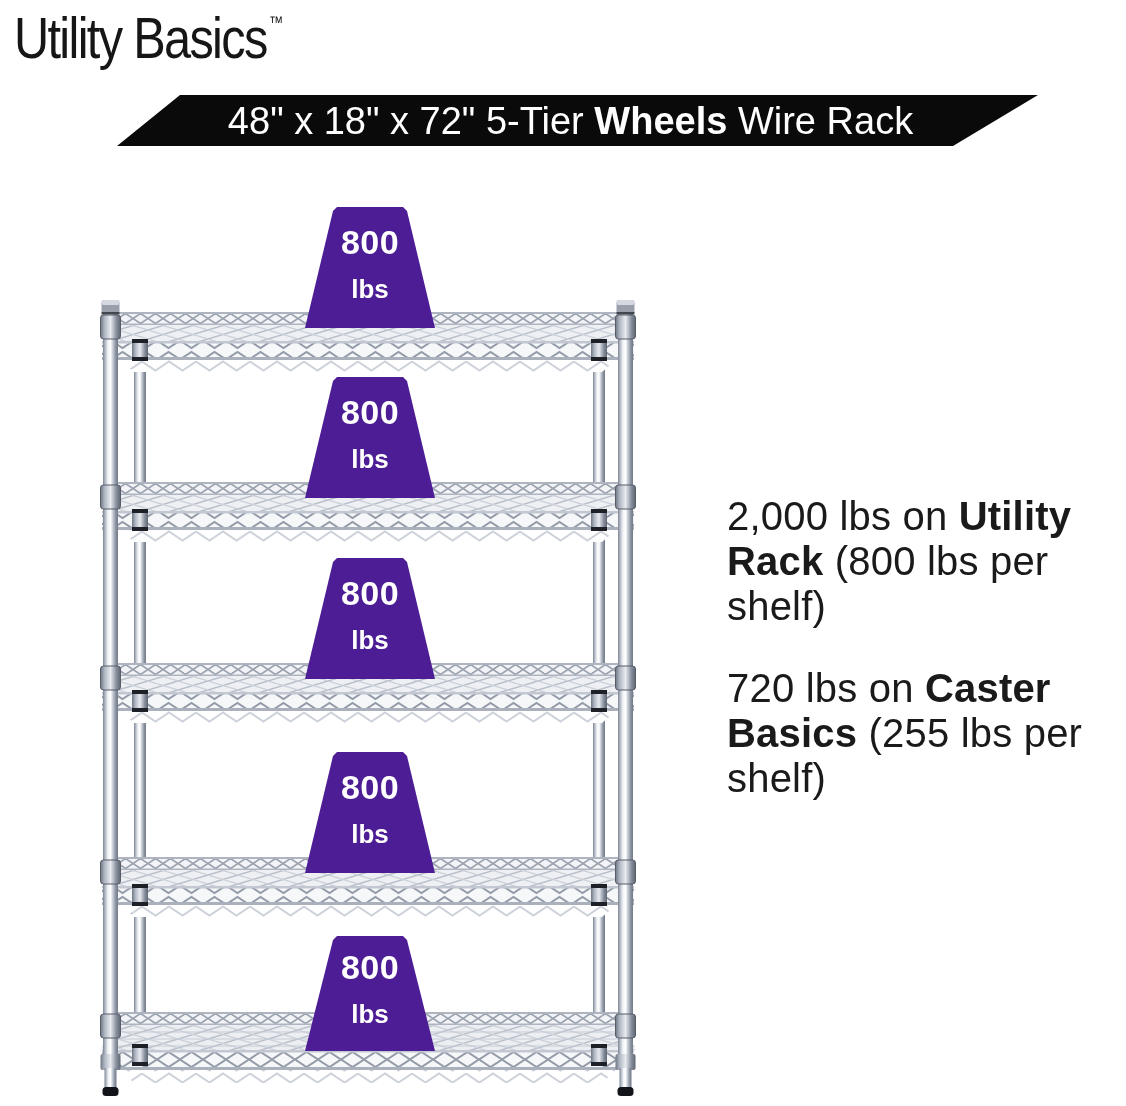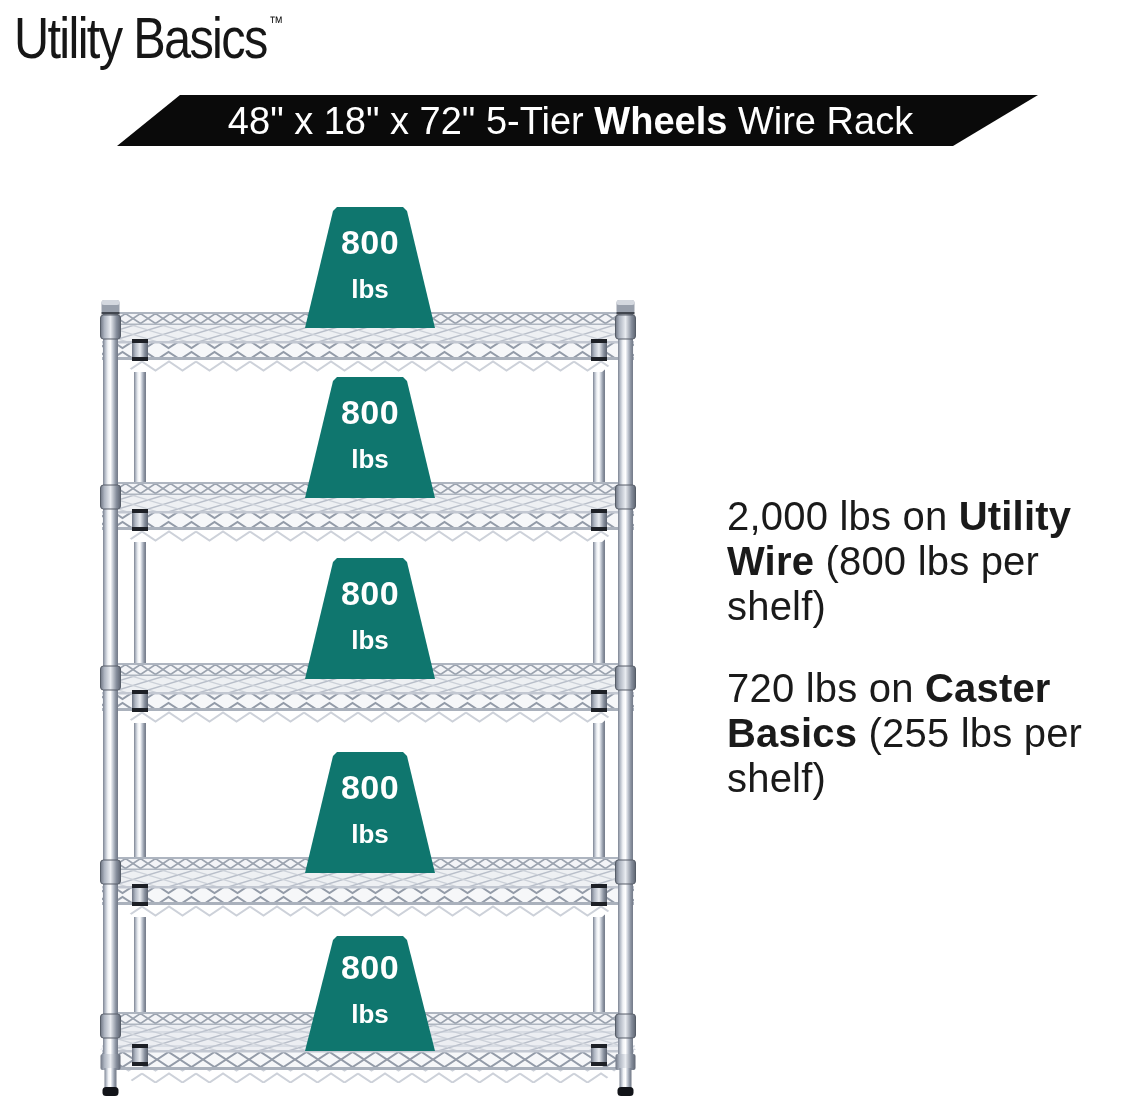--- a/index.html
+++ b/index.html
@@ -23,21 +23,21 @@
   .banner-text{
     position:absolute;left:0;right:14px;top:0;height:51px;line-height:52px;
     text-align:center;color:#ffffff;font-size:38px;font-weight:400;white-space:nowrap;
   }
   .b{font-weight:700;}
   
   .rack{position:absolute;left:88px;top:190px;width:560px;height:916px;}
   
   .weight{
     position:absolute;left:300px;width:140px;z-index:5;
-    background:#0f766e;color:#ffffff;text-align:center;
+    background:#4c1d95;color:#ffffff;text-align:center;
     display:flex;flex-direction:column;align-items:center;box-sizing:border-box;
     padding-top:16px;
     clip-path:polygon(33px 4px,37px 0,103px 0,107px 4px,135px 100%,5px 100%);
   }
   .w-val{font-size:34px;font-weight:700;line-height:38px;letter-spacing:0.5px;}
   .w-unit{font-size:26px;font-weight:700;line-height:32px;margin-top:12px;}
   
   .specs{
     position:absolute;left:727px;top:412px;width:420px;
     font-size:40px;line-height:45px;color:#1a1a1a;letter-spacing:0.2px;
@@ -276,15 +276,15 @@
   <span class="w-val">800</span>
   <span class="w-unit">lbs</span>
 </div>
 <div class="weight" style="top:936px;height:115px;padding-top:12px">
   <span class="w-val">800</span>
   <span class="w-unit">lbs</span>
 </div>
 
 <div class="specs">
   <p><br></p>
-  <p><span>2,000 lbs on </span><span class="b">Utility</span><br><span class="b">Wire</span><span> (800 lbs per</span><br><span>shelf)</span></p>
+  <p><span>2,000 lbs on </span><span class="b">Utility</span><br><span class="b">Rack</span><span> (800 lbs per</span><br><span>shelf)</span></p>
   <p><span>720 lbs on </span><span class="b">Caster</span><br><span class="b">Basics</span><span> (255 lbs per</span><br><span>shelf)</span></p>
 </div>
 
 </body></html>

